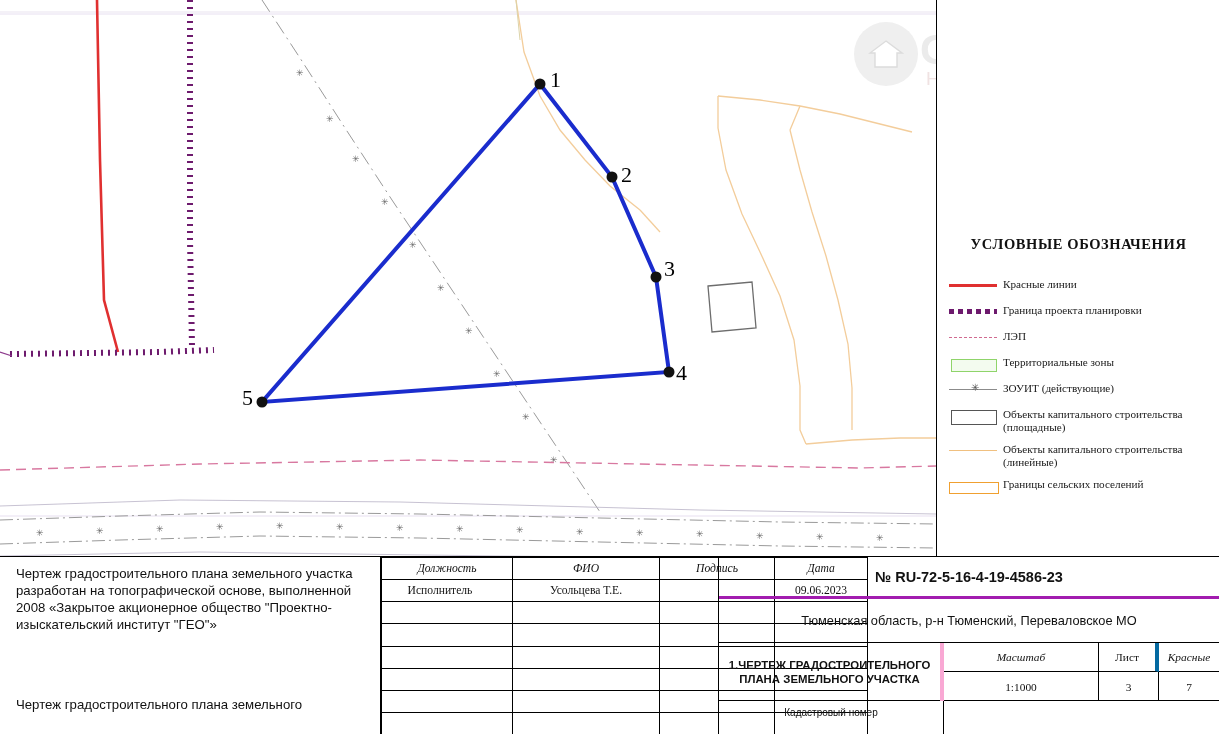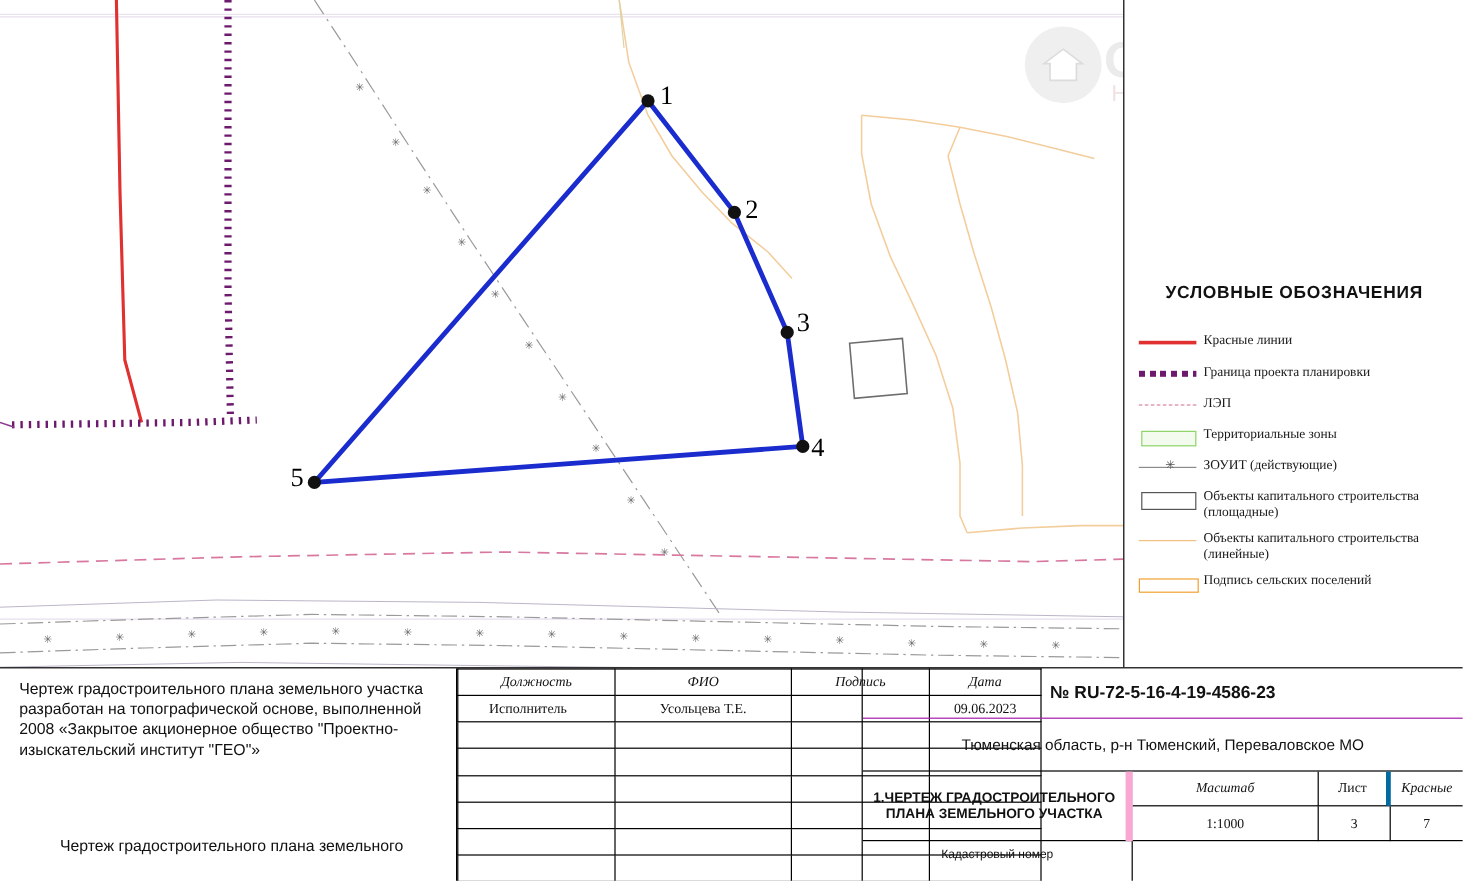--- a/index.html
+++ b/index.html
@@ -9,21 +9,21 @@
 
   
   .plan{position:absolute;left:0;top:0;width:936px;height:556px;overflow:hidden;background:#fff;}
   .plan svg{position:absolute;left:0;top:0;}
 
   
   .vlabel{position:absolute;font-family:"Liberation Serif",serif;font-size:22px;color:#000;font-weight:400;}
 
   
   .legend{position:absolute;left:936px;top:0;width:283px;height:556px;background:#fff;border-left:1px solid #000;box-sizing:border-box;}
-  .legend-title{position:absolute;left:10px;top:236px;width:263px;text-align:center;font-size:14.5px;font-weight:bold;letter-spacing:.6px;color:#111;font-family:Liberation Sans, sans-serif;}
+  .legend-title{position:absolute;left:10px;top:236px;width:263px;text-align:center;font-size:14.5px;font-weight:bold;letter-spacing:.6px;color:#111;font-family:Liberation Serif, serif;}
   .legend-rows{position:absolute;left:8px;top:276px;width:270px;}
   .lrow{display:flex;align-items:flex-start;margin-bottom:8px;min-height:17px;}
   .lsym{width:58px;flex:0 0 58px;height:18px;position:relative;}
   .ltxt{font-family:"Liberation Serif",serif;font-size:11.2px;color:#1a1a1a;line-height:1.12;padding-top:2px;}
 
   
   .s-red{position:absolute;left:4px;top:8px;width:48px;height:0;border-top:3px solid #e03030;}
   .s-dotted{position:absolute;left:4px;top:7px;width:48px;height:5px;background:
      repeating-linear-gradient(to right,#6d1a6d 0 5px,transparent 5px 9px);}
   .s-lep{position:absolute;left:4px;top:9px;width:48px;height:0;border-top:1.4px dashed #d06a90;}
@@ -39,38 +39,38 @@
   .wm{position:absolute;left:836px;top:12px;width:372px;height:84px;pointer-events:none;}
   .wm-main{position:absolute;left:84px;top:14px;font-size:42px;font-weight:bold;letter-spacing:1px;color:#ebebeb;font-family:"Liberation Sans",sans-serif;}
   .wm-sub{position:absolute;left:90px;top:56px;font-size:19px;letter-spacing:4px;color:#f0e2e2;font-family:"Liberation Sans",sans-serif;}
   .wm-badge{position:absolute;left:18px;top:10px;width:64px;height:64px;border-radius:50%;background:#efefef;}
   .wm-home{position:absolute;left:32px;top:26px;width:36px;height:32px;}
 
   
   .tb{position:absolute;left:0;top:556px;width:1219px;height:178px;box-sizing:border-box;border-top:1px solid #000;}
   .tb-left{position:absolute;left:0;top:0;width:381px;height:178px;box-sizing:border-box;border-right:1px solid #000;padding:8px 10px 0 16px;}
   .tb-left p{margin:0;font-size:13.2px;line-height:1.3;color:#111;}
-  .tb-left .p2{margin-top:62px;text-align:center;}
+  .tb-left .p2{margin-top:62px;}
 
   .tb-mid{position:absolute;left:381px;top:0;width:338px;height:178px;box-sizing:border-box;border-right:1px solid #000;}
   .tb-right{position:absolute;left:719px;top:0;width:500px;height:178px;box-sizing:border-box;}
 
   table.sign{border-collapse:collapse;width:100%;height:178px;table-layout:fixed;}
   table.sign td,table.sign th{border:1px solid #000;font-size:11.6px;font-family:"Liberation Serif",serif;text-align:center;height:21px;padding:0 18px;color:#111;}
   table.sign th{font-style:italic;font-weight:normal;}
   table.sign .c1{width:94px;}
   table.sign .c2{width:110px;}
   table.sign .c3{width:78px;}
   table.sign .c4{width:56px;}
   table.sign td.lbl{text-align:center;padding-left:4px;}
 
-  .doc-no{position:absolute;left:0;top:0;width:500px;height:42px;box-sizing:border-box;border-bottom:1px solid #a21caf;display:flex;align-items:center;justify-content:center;font-size:14.5px;font-weight:bold;color:#111;}
+  .doc-no{position:absolute;left:0;top:0;width:500px;height:42px;box-sizing:border-box;border-bottom:3px solid #a21caf;display:flex;align-items:center;justify-content:center;font-size:14.5px;font-weight:bold;color:#111;}
   .doc-addr{position:absolute;left:0;top:42px;width:500px;height:44px;box-sizing:border-box;border-bottom:1px solid #000;display:flex;align-items:center;justify-content:center;font-size:12.8px;color:#111;text-align:center;padding:0 8px;}
   .doc-mid{position:absolute;left:0;top:86px;width:500px;height:58px;box-sizing:border-box;border-bottom:1px solid #000;}
-  .doc-mid-l{position:absolute;left:0;top:0;width:225px;height:58px;box-sizing:border-box;border-right:6px solid #f9a8d4;display:flex;align-items:center;justify-content:center;text-align:center;font-size:11.4px;font-weight:bold;line-height:1.25;color:#111;padding:0 4px;}
+  .doc-mid-l{position:absolute;left:0;top:0;width:225px;height:58px;box-sizing:border-box;border-right:4px solid #f9a8d4;display:flex;align-items:center;justify-content:center;text-align:center;font-size:11.4px;font-weight:bold;line-height:1.25;color:#111;padding:0 4px;}
   .doc-mid-r{position:absolute;left:225px;top:0;width:275px;height:58px;}
   .mcell{position:absolute;box-sizing:border-box;display:flex;align-items:center;justify-content:center;font-size:11.4px;font-family:"Liberation Serif",serif;color:#111;}
   .m-h1{left:0;top:0;width:155px;height:29px;border-right:1px solid #000;border-bottom:1px solid #000;font-style:italic;}
   .m-h2{left:155px;top:0;width:60px;height:29px;border-right:4px solid #0369a1;border-bottom:1px solid #000;}
   .m-h3{left:215px;top:0;width:60px;height:29px;border-bottom:1px solid #000;font-style:italic;}
   .m-v1{left:0;top:29px;width:155px;height:29px;border-right:1px solid #000;}
   .m-v2{left:155px;top:29px;width:60px;height:29px;border-right:1px solid #000;}
   .m-v3{left:215px;top:29px;width:60px;height:29px;}
   .doc-bot{position:absolute;left:0;top:144px;width:500px;height:34px;box-sizing:border-box;}
   .doc-bot-l{position:absolute;left:0;top:0;width:225px;height:34px;box-sizing:border-box;border-right:1px solid #000;display:flex;align-items:flex-start;justify-content:center;padding-top:6px;font-size:10px;color:#111;}
@@ -249,21 +249,21 @@
             <span class="s-oks-line"></span>
           </div>
         <div class="ltxt">Объекты капитального строительства (линейные)</div>
       </div>
 
 
       <div class="lrow">
         <div class="lsym">
             <span class="s-sp"></span>
           </div>
-        <div class="ltxt">Подпись сельских поселений</div>
+        <div class="ltxt">Границы сельских поселений</div>
       </div>
 
     </div>
   </div>
 
   <div class="tb">
 
     <div class="tb-left">
       <p>Чертеж градостроительного плана земельного участка разработан  на топографической основе, выполненной 2008 «Закрытое акционерное общество "Проектно-изыскательский институт "ГЕО"»</p>
       <p class="p2">Чертеж градостроительного плана земельного</p>

